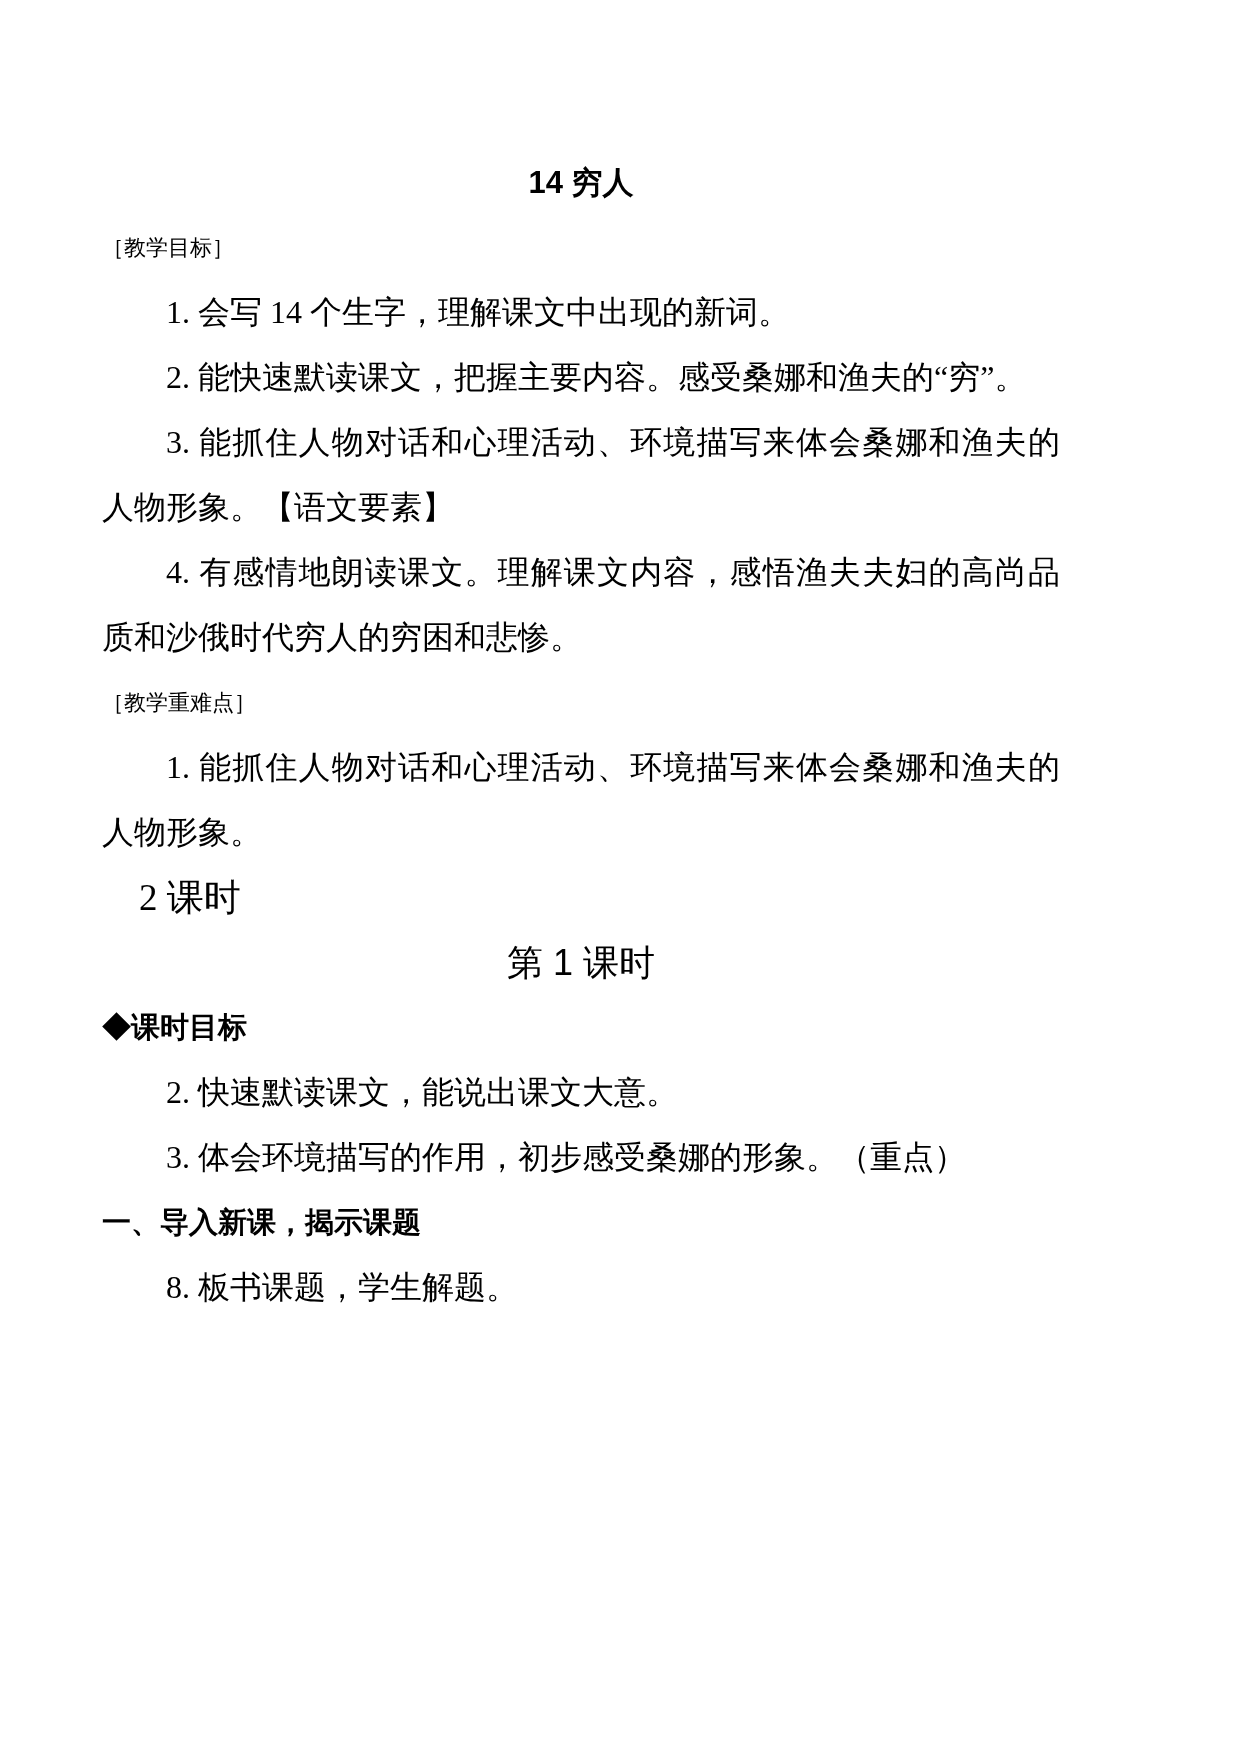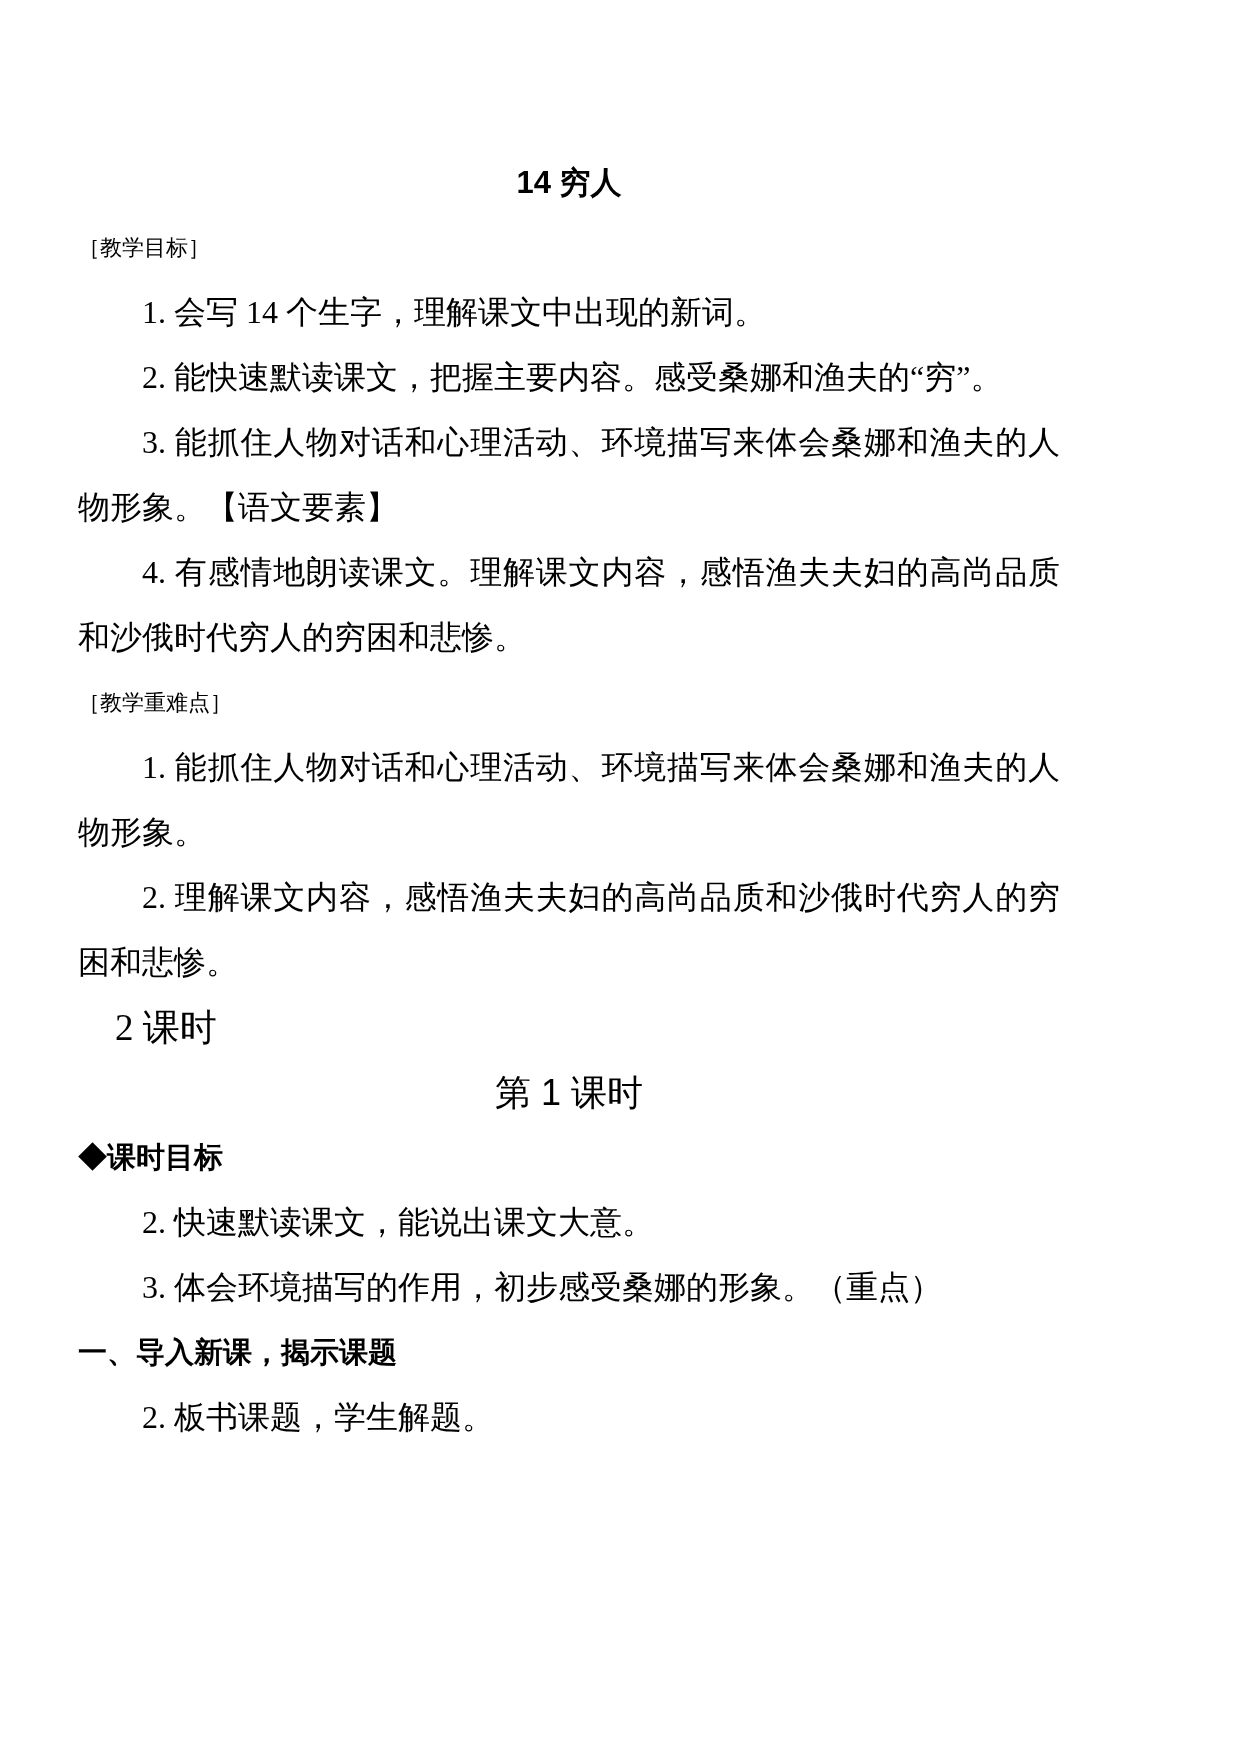--- a/index.html
+++ b/index.html
@@ -3,21 +3,21 @@
 <meta charset="utf-8">
 <style>
   * { box-sizing: border-box; }
   html, body { margin: 0; padding: 0; background: #ffffff; }
   .page {
     position: relative;
     width: 1241px;
     height: 1754px;
     background: #ffffff;
     color: #000000;
-    padding: 150px 181px 40px 78px;
+    padding: 150px 181px 40px 102px;
     overflow: hidden;
   }
   .ln { margin: 0; }
   .title {
     font-family: "Liberation Sans", sans-serif;
     font-weight: 700;
     font-size: 31px;
     line-height: 65px;
     text-align: center;
   }
@@ -63,24 +63,23 @@
   <h1 class="ln title">14 穷人</h1>
 
   <h2 class="ln bracket-heading">［教学目标］</h2>
   <p class="ln para">1. 会写 14 个生字，理解课文中出现的新词。</p>
   <p class="ln para">2. 能快速默读课文，把握主要内容。感受桑娜和渔夫的“穷”。</p>
   <p class="ln para">3. 能抓住人物对话和心理活动、环境描写来体会桑娜和渔夫的人物形象。【语文要素】</p>
   <p class="ln para">4. 有感情地朗读课文。理解课文内容，感悟渔夫夫妇的高尚品质和沙俄时代穷人的穷困和悲惨。</p>
 
   <h2 class="ln bracket-heading">［教学重难点］</h2>
   <p class="ln para">1. 能抓住人物对话和心理活动、环境描写来体会桑娜和渔夫的人物形象。</p>
-  <p class="ln para">2. 理解课文内容，感悟渔夫夫妇的高尚品质和沙俄时代穷人的穷困和悲惨。</p>
 
   <p class="ln para-short">2 课时</p>
 
   <h2 class="ln center-heading">第 1 课时</h2>
   <h2 class="ln diamond-heading">◆课时目标</h2>
   <p class="ln para">2. 快速默读课文，能说出课文大意。</p>
   <p class="ln para">3. 体会环境描写的作用，初步感受桑娜的形象。（重点）</p>
 
   <h2 class="ln bold-heading">一、导入新课，揭示课题</h2>
-  <p class="ln para">2. 板书课题，学生解题。</p>
+  <p class="ln para">8. 板书课题，学生解题。</p>
 </div>
 
 </body></html>

